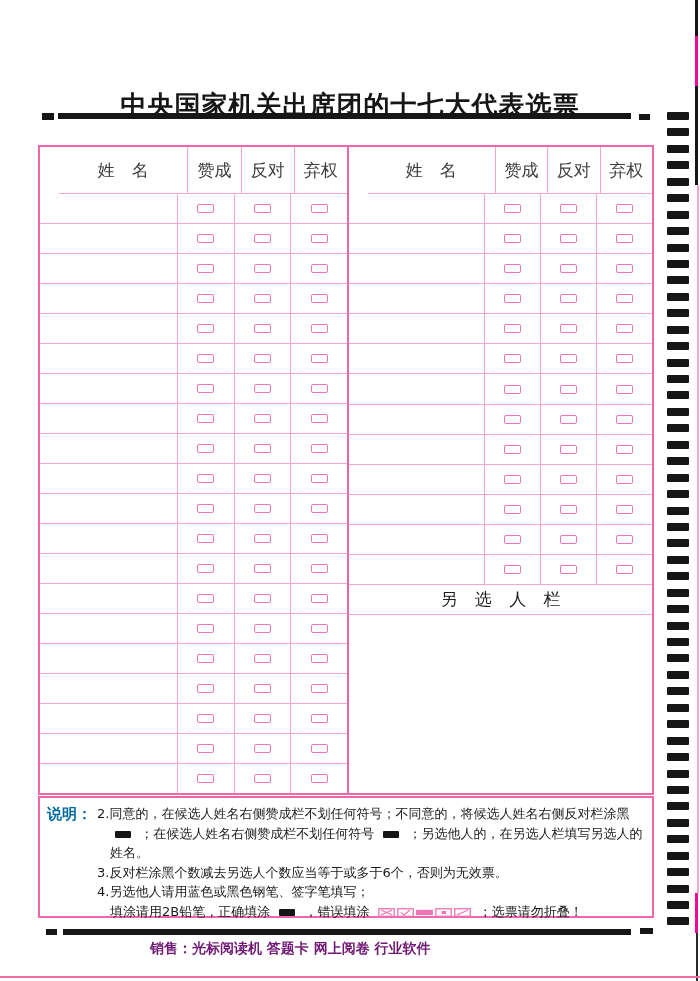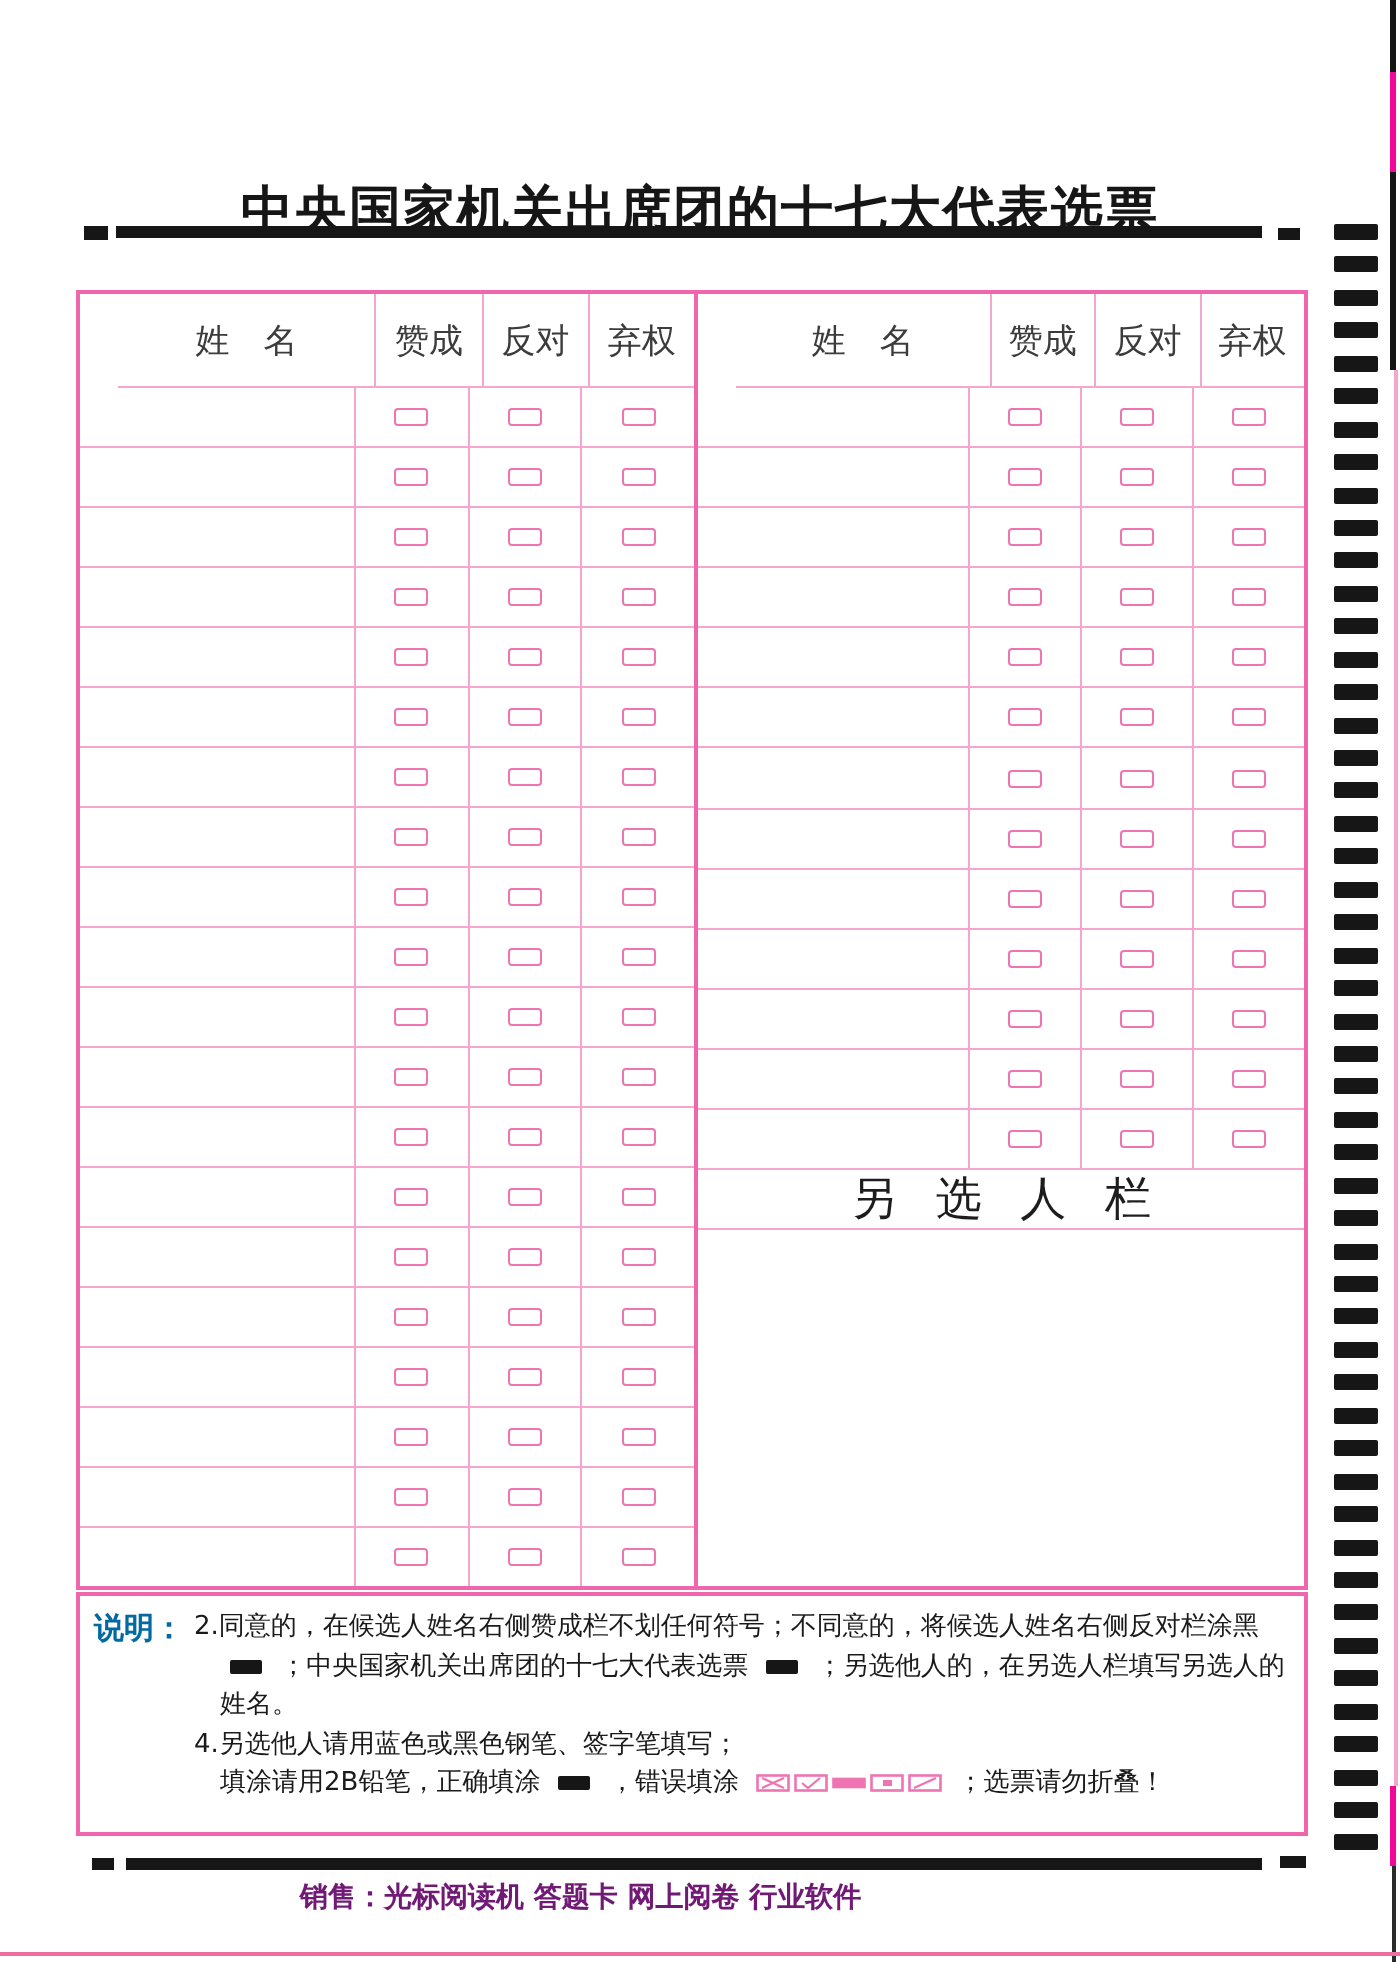--- a/index.html
+++ b/index.html
@@ -50,21 +50,21 @@
          font-size:17px;color:#3c3c3c;white-space:nowrap;}
   .rows{display:flex;flex-direction:column;flex:none;}
   .half.left .rows{height:599px;}
   .half.right .rows{height:391px;}
   .row{flex:1;display:flex;box-sizing:border-box;border-bottom:1px solid var(--grid-pink,#f5a6ce);}
   .half.left .row:last-child{border-bottom:none;}
   .bubble{width:17px;height:9px;box-sizing:border-box;background:#fff;
           border:1.5px solid var(--bubble-pink,#ee74b2);border-radius:2px;}
   .alt-row{height:30px;flex:none;box-sizing:border-box;border-bottom:1px solid var(--grid-pink,#f5a6ce);
            display:flex;align-items:center;justify-content:center;
-           font-size:23px;color:#1d1d1d;letter-spacing:6px;text-indent:6px;white-space:nowrap;}
+           font-size:17px;color:#1d1d1d;letter-spacing:6px;text-indent:6px;white-space:nowrap;}
   .writein{flex:1;}
 
   
   .instr{position:absolute;left:38px;top:796px;width:616px;height:122px;box-sizing:border-box;
          border:2px solid var(--border-pink,#ef66ad);display:flex;padding:6px 6px 0 7px;}
   .instr-label{flex:none;width:50px;font-size:15px;font-weight:bold;color:#0369a1;padding-top:1px;}
   .instr-body{flex:1;font-size:13px;line-height:19.5px;color:#1a1a1a;}
   .instr-body p{margin:0;padding-left:13px;text-indent:-13px;}
   .instr-body p.cont{text-indent:0;}
 
@@ -564,23 +564,24 @@
       <div class="writein"></div>
     </div>
 
   </div>
 
   <div class="instr">
     <div class="instr-label">说明：</div>
     <div class="instr-body">
       <p><span>2.同意的，在候选人姓名右侧赞成栏不划任何符号；不同意的，将候选人姓名右侧反对栏涂黑</span>
         <span class="mk-filled"></span>
-        <span>；中央国家机关出席团的十七大代表选票</span>
+        <span>；在候选人姓名右侧赞成栏不划任何符号</span>
         <span class="mk-filled"></span>
         <span>；另选他人的，在另选人栏填写另选人的姓名。</span></p>
+      <p><span>3.反对栏涂黑个数减去另选人个数应当等于或多于6个，否则为无效票。</span></p>
       <p><span>4.另选他人请用蓝色或黑色钢笔、签字笔填写；</span></p>
       <p class="cont"><span>填涂请用2B铅笔，正确填涂</span>
         <span class="mk-filled"></span>
         <span>，错误填涂</span>
         <span class="mk-group"><span class="mkr"><svg width="17" height="9" viewBox="0 0 17 9">
                 <rect x="0.75" y="0.75" width="15.5" height="7.5" fill="none" stroke="currentColor" stroke-width="1.3"></rect>
                 <path d="M3 2 L14 7 M14 2 L3 7" stroke="currentColor" stroke-width="1.1" fill="none"></path>
               </svg></span><span class="mkr"><svg width="17" height="9" viewBox="0 0 17 9">
                 <rect x="0.75" y="0.75" width="15.5" height="7.5" fill="none" stroke="currentColor" stroke-width="1.3"></rect>
                 <path d="M4 4.5 L7 7 L13 2" stroke="currentColor" stroke-width="1.1" fill="none"></path>

